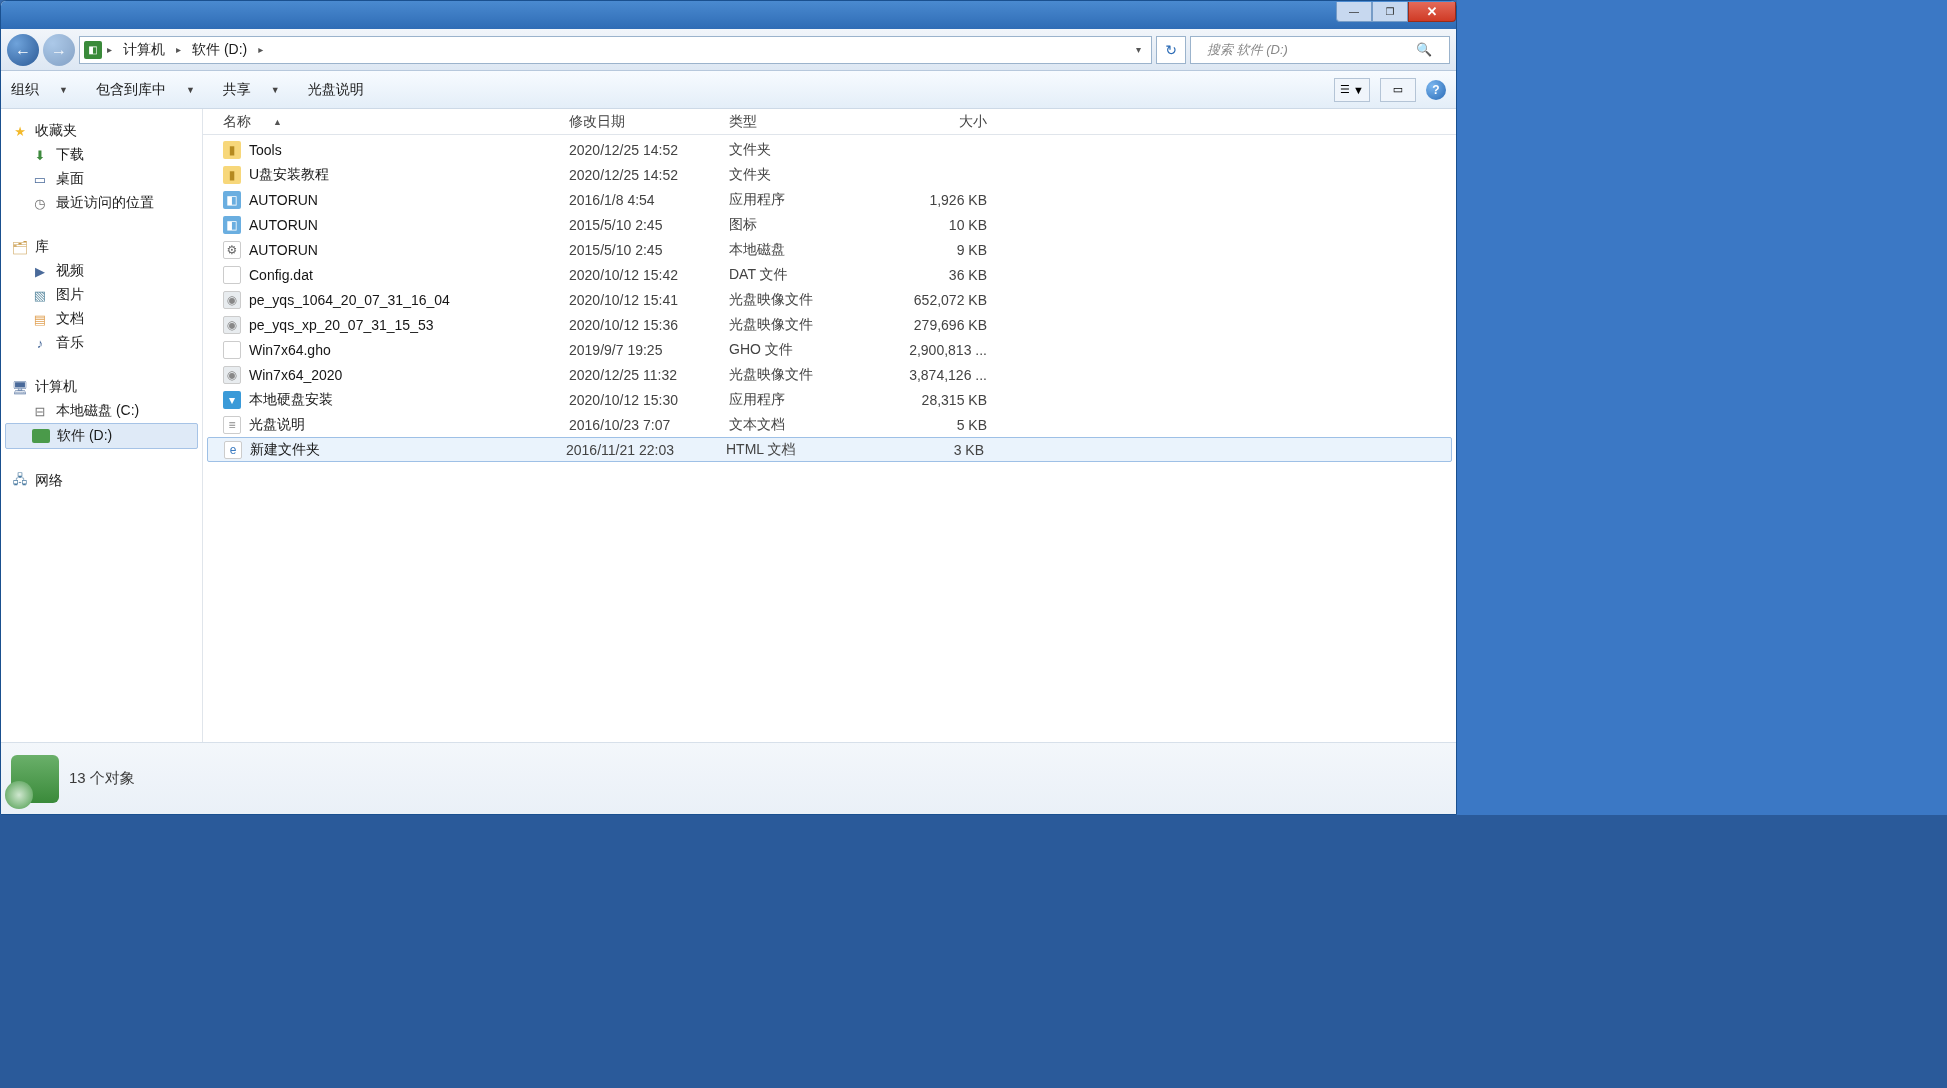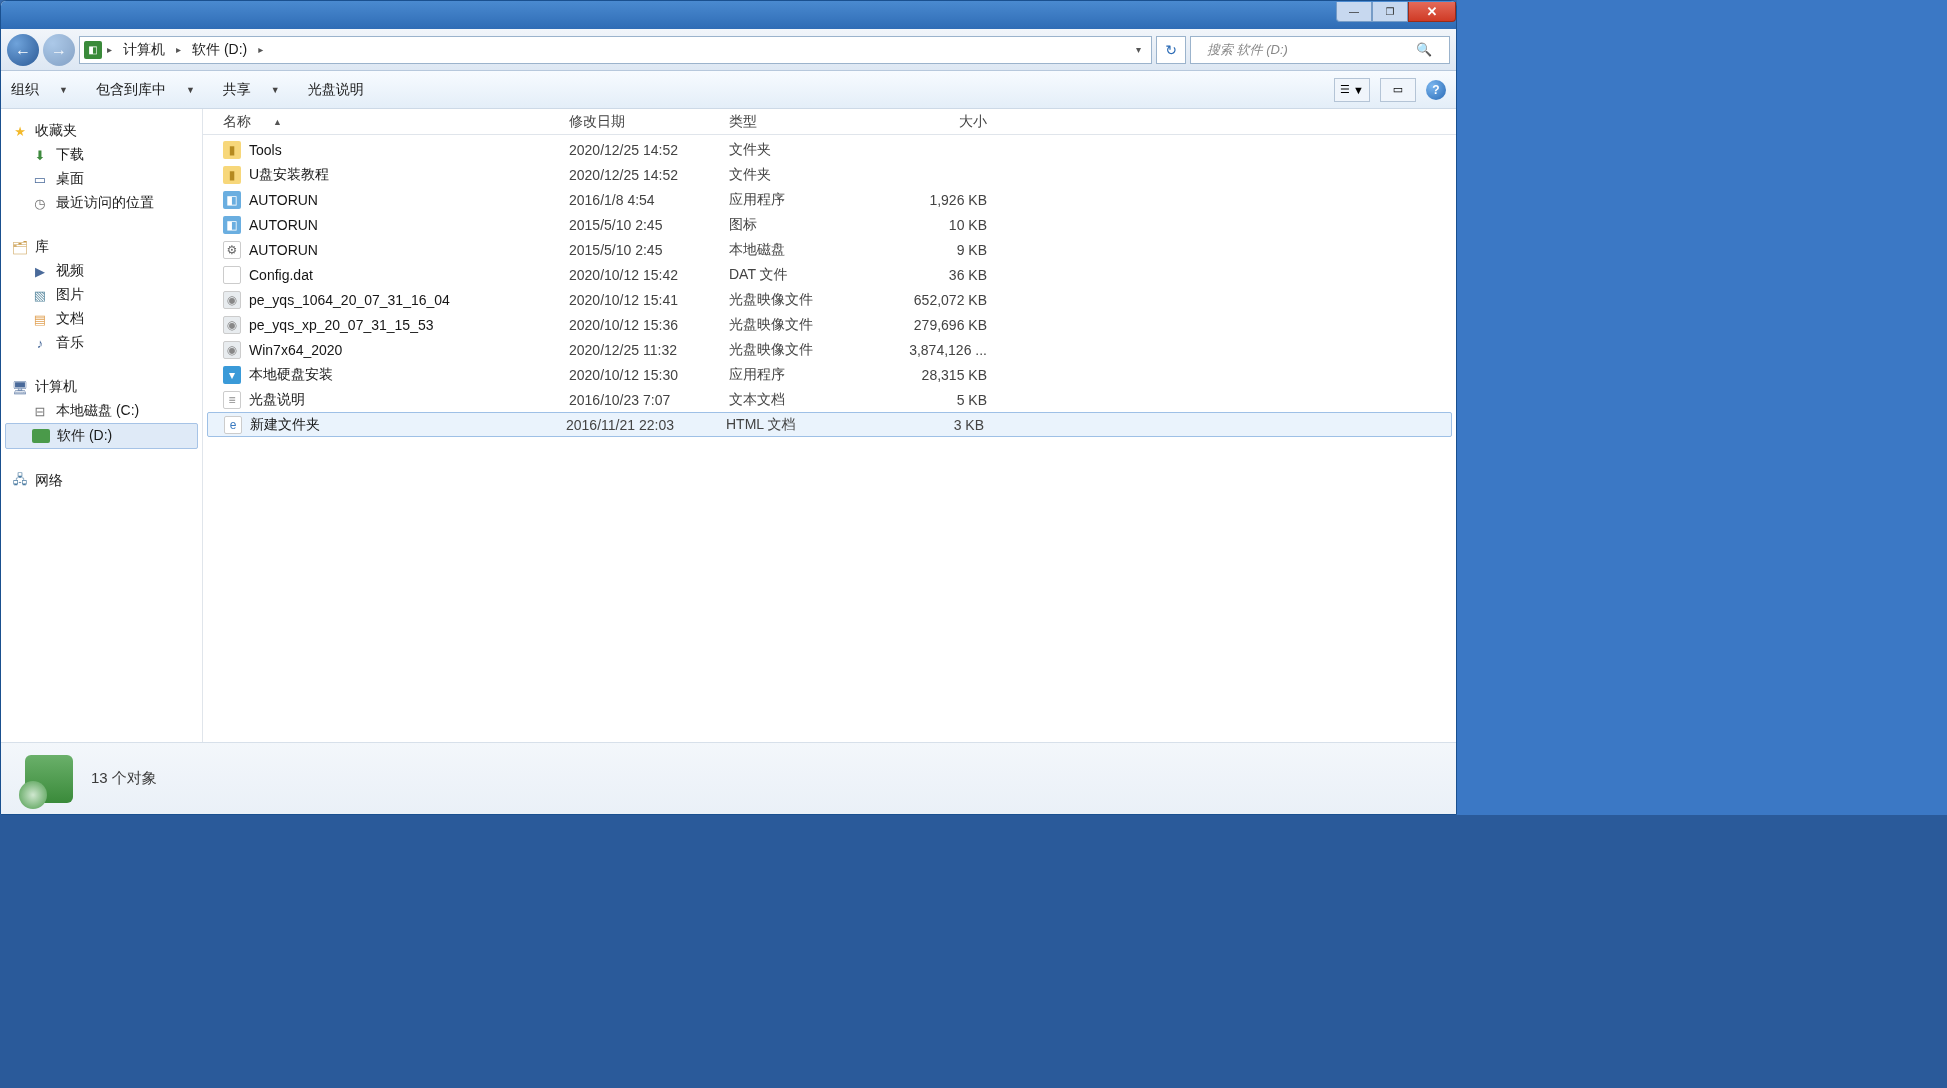--- a/index.html
+++ b/index.html
@@ -164,21 +164,21 @@
 .fic.inf { background: #fff; border: 1px solid #ccc; color: #666; }
 .fic.dat { background: #fff; border: 1px solid #ccc; }
 .fic.iso { background: #e8ecef; border: 1px solid #ccc; color: #888; }
 .fic.gho { background: #fff; border: 1px solid #ccc; }
 .fic.app2 { background: #3a9ad8; color: #fff; }
 .fic.txt { background: #fff; border: 1px solid #ccc; color: #888; }
 .fic.html { background: #fff; border: 1px solid #ccc; color: #3a7ac0; }
 .statusbar {
   height: 72px; border-top: 1px solid #d7e0ea;
   background: linear-gradient(#f3f7fb,#eaf0f7);
-  display: flex; align-items: center; padding: 0 24px; gap: 18px;
+  display: flex; align-items: center; padding: 0 10px; gap: 10px;
 }
 .status-icon {
   width: 48px; height: 48px; background: linear-gradient(#6ab06a,#3a8a3a);
   border-radius: 6px; position: relative;
 }
 .status-icon::after {
   content: ""; position: absolute; left: -6px; bottom: -6px;
   width: 28px; height: 28px; border-radius: 50%;
   background: radial-gradient(circle, #cfe7cf, #4a9a4a);
 }
@@ -399,20 +399,29 @@
           <div class="rc-name">
               <span class="fic iso">◉</span>
               <span>pe_yqs_xp_20_07_31_15_53</span>
             </div>
           <div class="rc-date">2020/10/12 15:36</div>
           <div class="rc-type">光盘映像文件</div>
           <div class="rc-size">279,696 KB</div>
         </div>
         <div class="row">
           <div class="rc-name">
+              <span class="fic gho"></span>
+              <span>Win7x64.gho</span>
+            </div>
+          <div class="rc-date">2019/9/7 19:25</div>
+          <div class="rc-type">GHO 文件</div>
+          <div class="rc-size">2,900,813 ...</div>
+        </div>
+        <div class="row">
+          <div class="rc-name">
               <span class="fic iso">◉</span>
               <span>Win7x64_2020</span>
             </div>
           <div class="rc-date">2020/12/25 11:32</div>
           <div class="rc-type">光盘映像文件</div>
           <div class="rc-size">3,874,126 ...</div>
         </div>
         <div class="row">
           <div class="rc-name">
               <span class="fic app2">▾</span>

